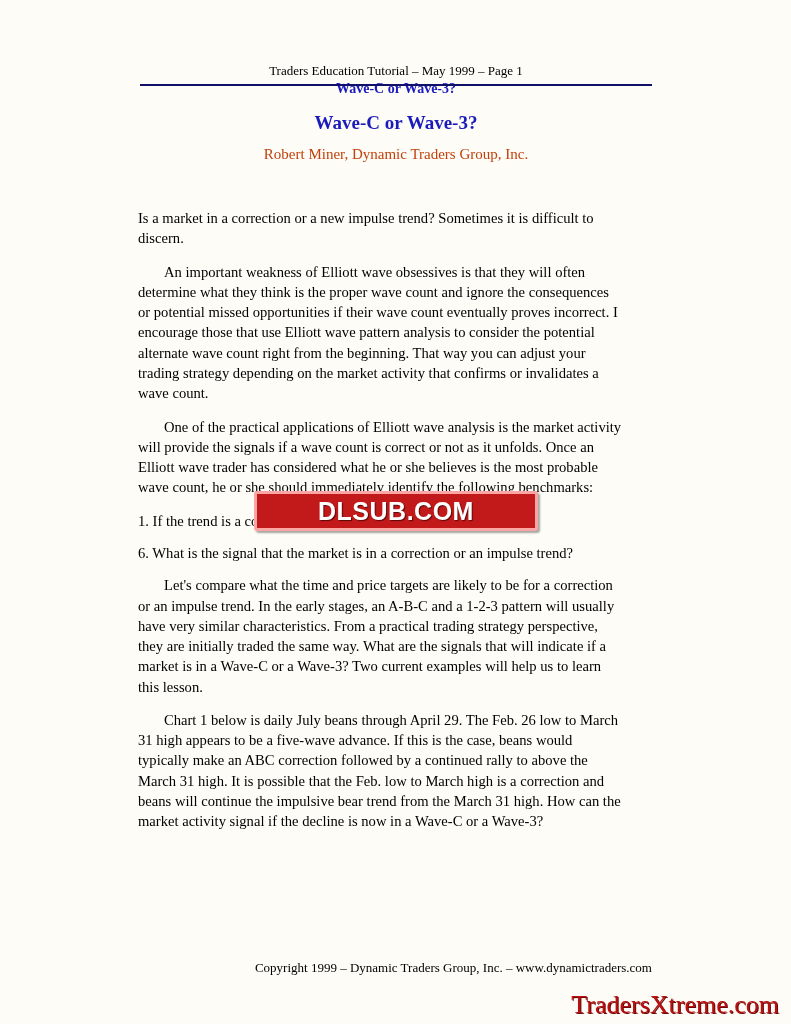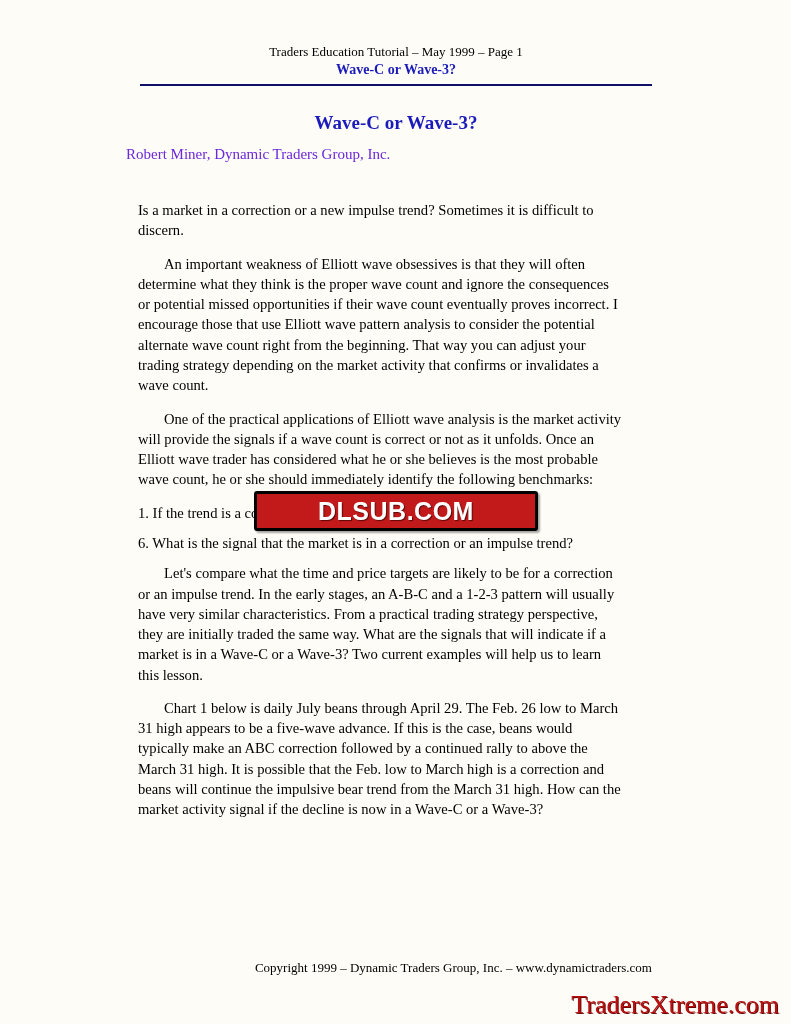--- a/index.html
+++ b/index.html
@@ -34,20 +34,21 @@
   .header {
     position: absolute;
     top: 44px;
     left: 140px;
     width: 512px;
     text-align: center;
   }
   .header .line1 {
     font-size: 13px;
     color: #000;
+    margin-top: 19px;
   }
   .header .line2 {
     font-size: 14px;
     font-weight: bold;
     color: #1b1bbb;
     margin-top: 2px;
   }
   .rule {
     position: absolute;
     top: 84px;
@@ -63,56 +64,56 @@
     left: 140px;
     width: 512px;
     text-align: center;
     font-size: 19px;
     font-weight: bold;
     color: #1b1bbb;
   }
   .byline {
     position: absolute;
     top: 146px;
-    left: 126px;
+    left: 140px;
     width: 512px;
-    text-align: left;
+    text-align: center;
     font-size: 15px;
-    color: #6d28d9;
+    color: #c2410c;
   }
 
   
   .body {
     position: absolute;
     top: 196px;
     left: 138px;
     width: 484px;
     font-size: 14.6px;
     line-height: 1.39;
     text-align: left;
   }
   .body p {
-    margin: 4px 0 13px 0;
+    margin: 12px 0 13px 0;
   }
   .body p.indent {
     text-indent: 26px;
   }
   .body p.tight {
     margin-bottom: 10px;
   }
 
   
   .dlsub {
     position: absolute;
     top: 491px;
     left: 254px;
     width: 278px;
     height: 34px;
     background: #c21a1a;
-    border: 3px solid #000000;
+    border: 3px solid #fca5a5;
     border-radius: 3px;
     box-shadow: 2px 2px 2px rgba(0,0,0,0.35);
     display: flex;
     align-items: center;
     justify-content: center;
   }
   .dlsub span {
     font-family: "Liberation Sans", sans-serif;
     font-weight: bold;
     font-size: 25px;

